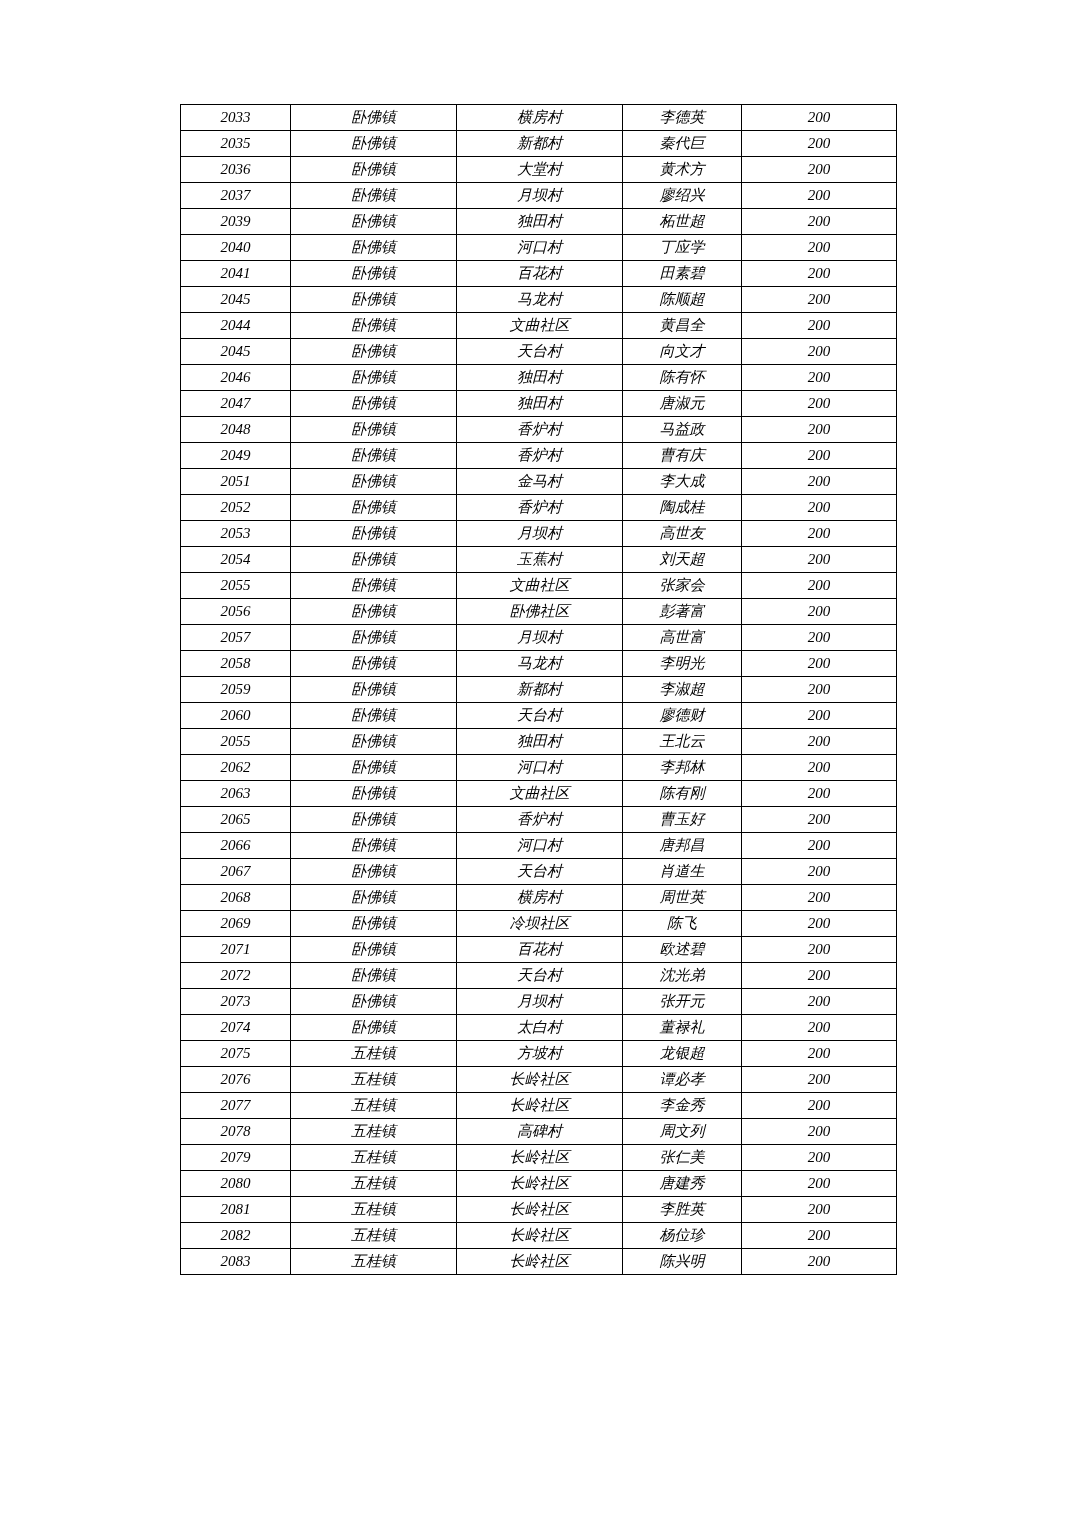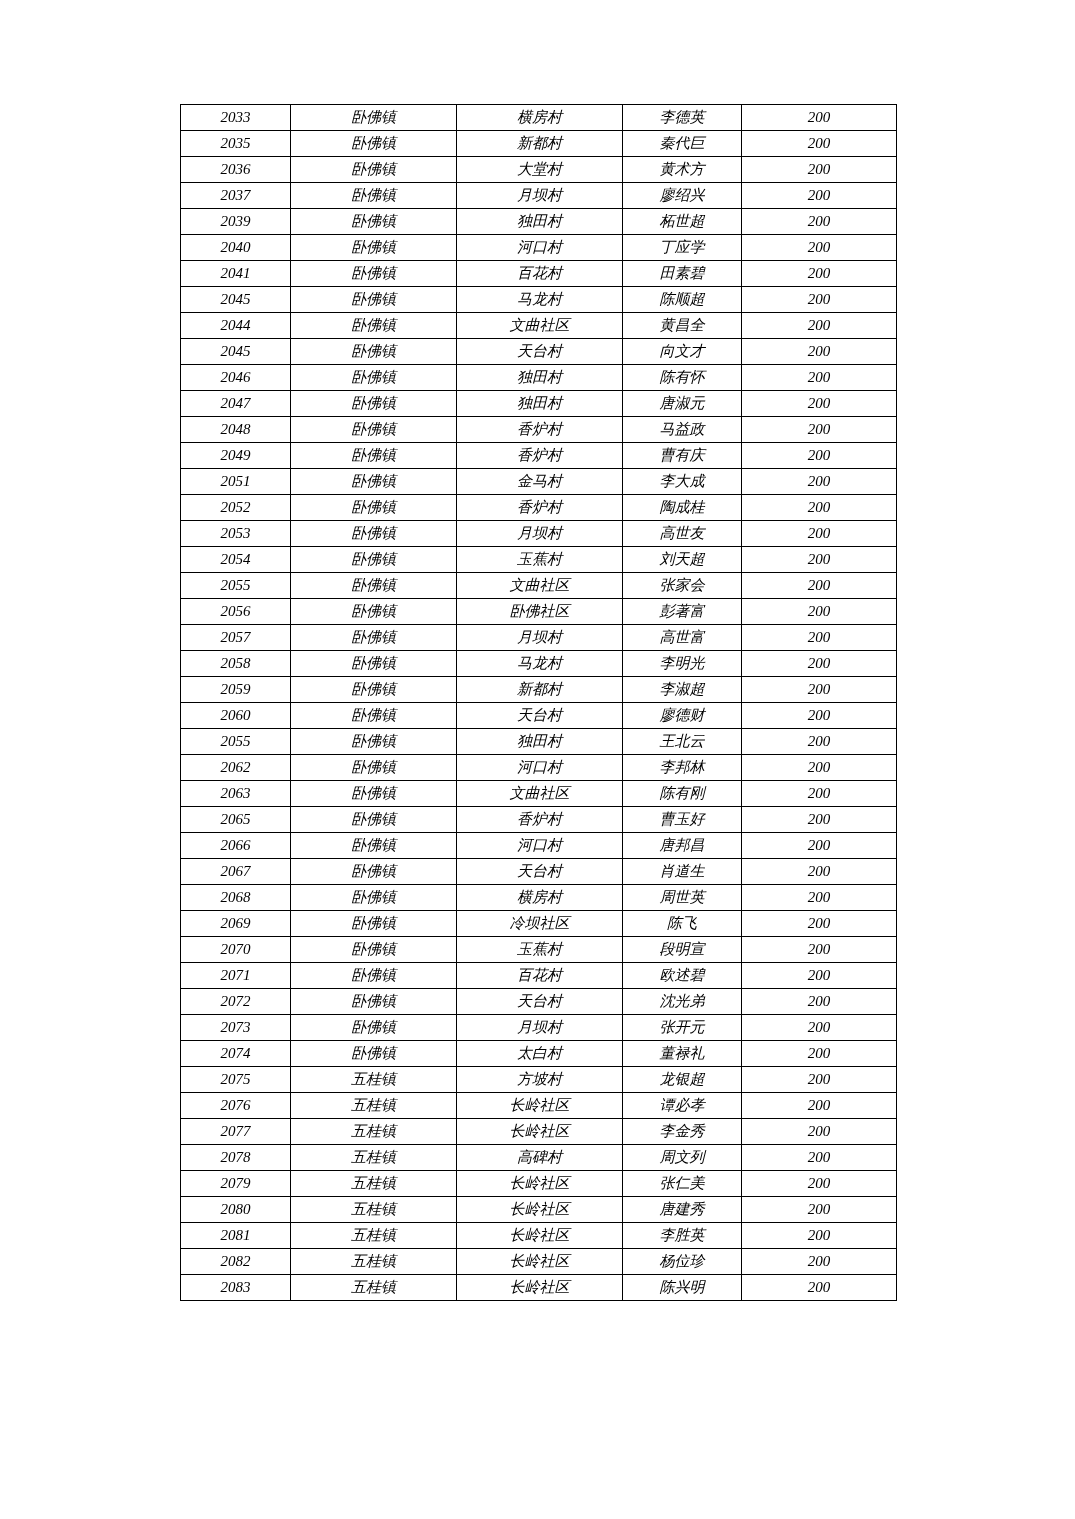--- a/index.html
+++ b/index.html
@@ -272,27 +272,20 @@
           <td>200</td>
         </tr>
         <tr>
           <td>2069</td>
           <td>卧佛镇</td>
           <td>冷坝社区</td>
           <td>陈飞</td>
           <td>200</td>
         </tr>
         <tr>
-          <td>2070</td>
-          <td>卧佛镇</td>
-          <td>玉蕉村</td>
-          <td>段明宣</td>
-          <td>200</td>
-        </tr>
-        <tr>
           <td>2071</td>
           <td>卧佛镇</td>
           <td>百花村</td>
           <td>欧述碧</td>
           <td>200</td>
         </tr>
         <tr>
           <td>2072</td>
           <td>卧佛镇</td>
           <td>天台村</td>

